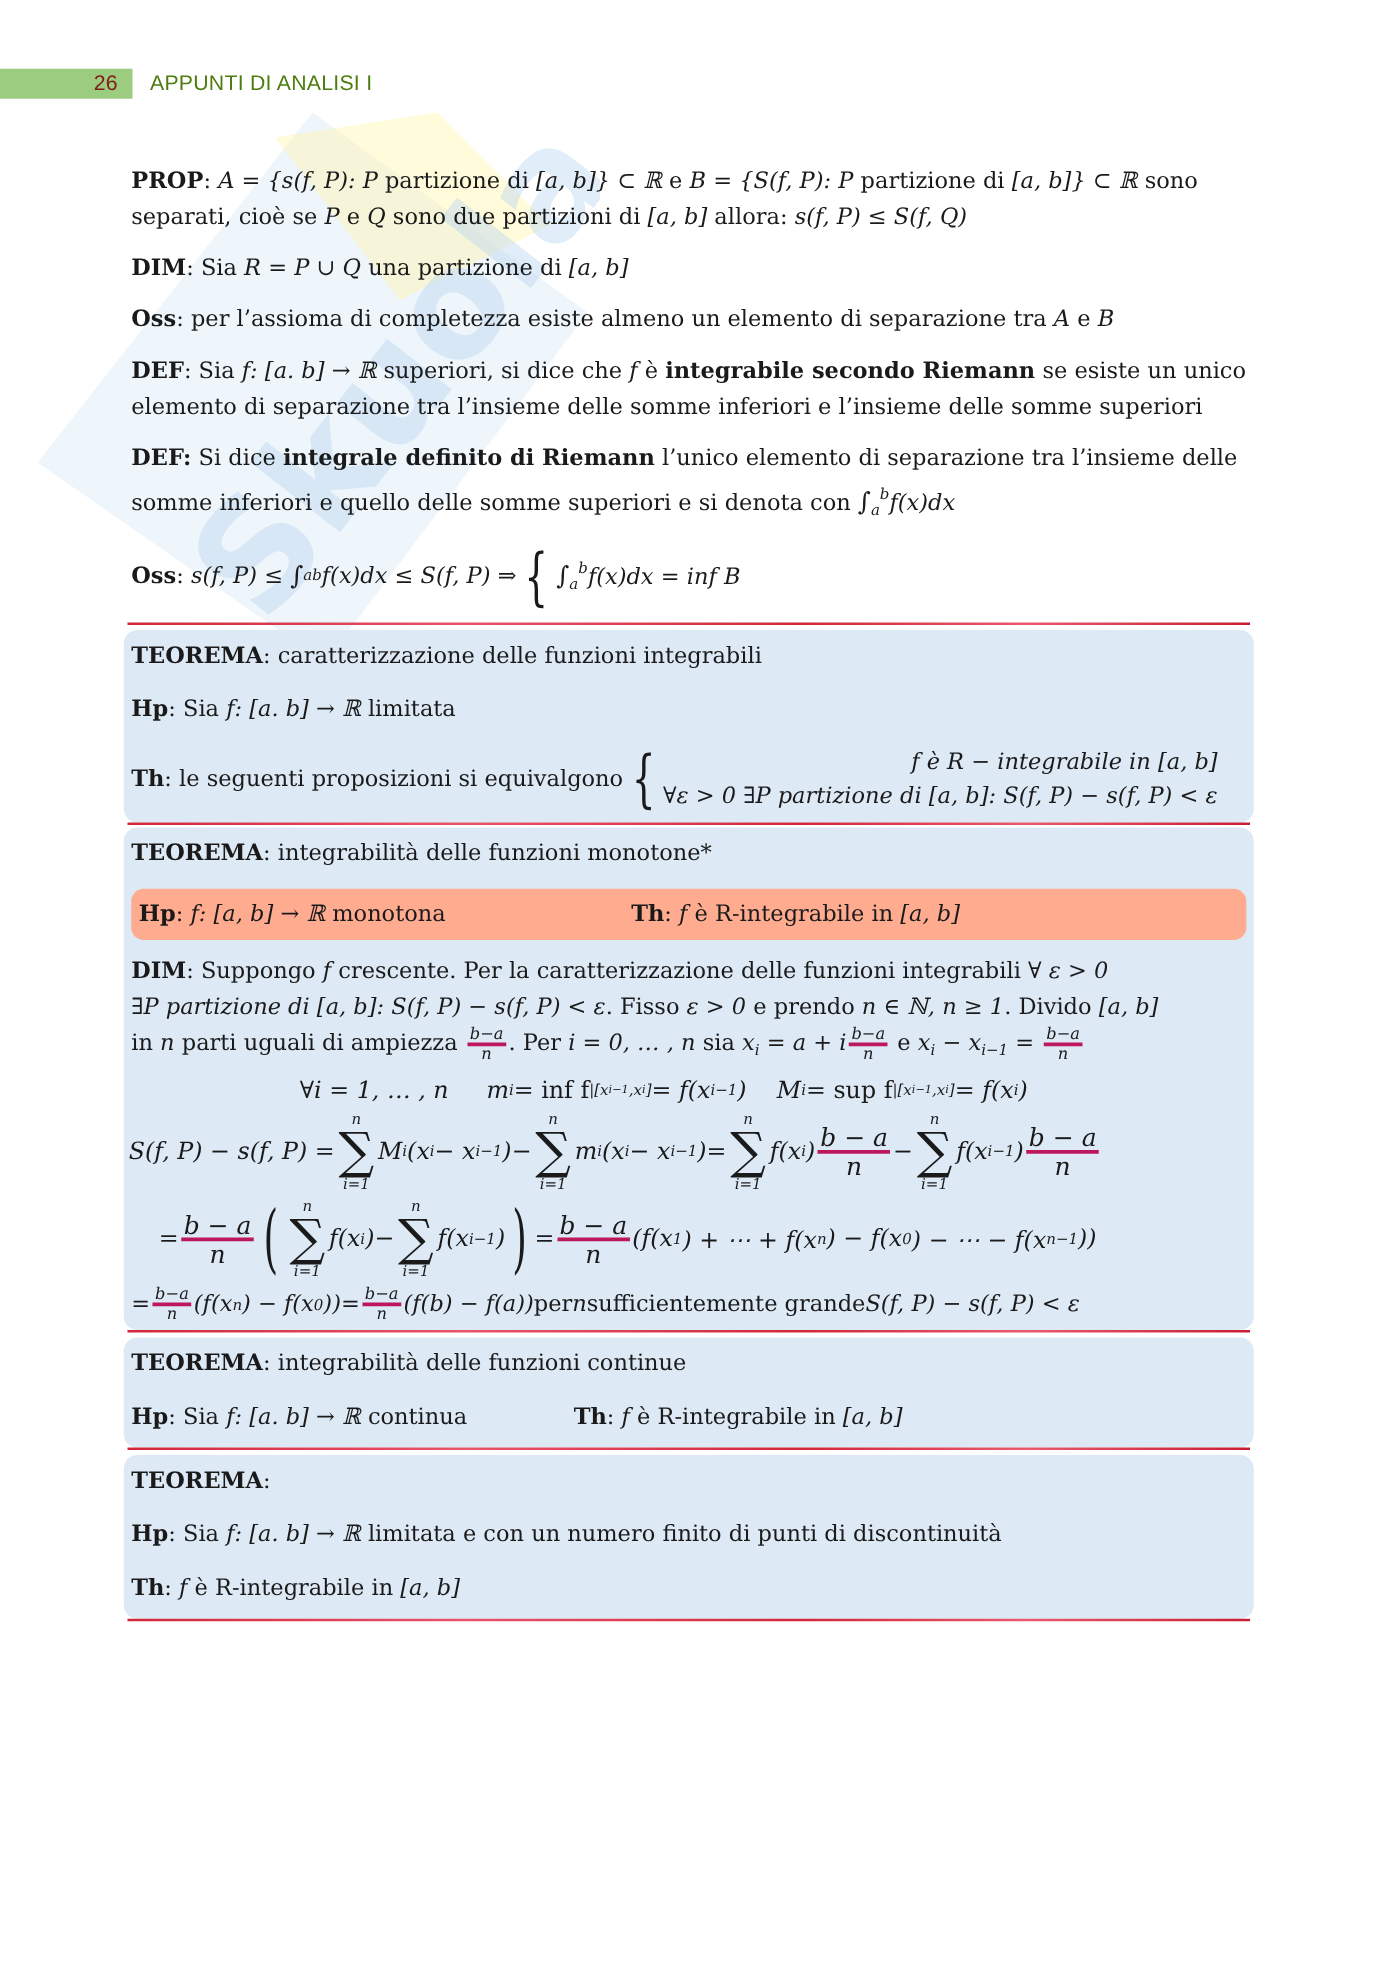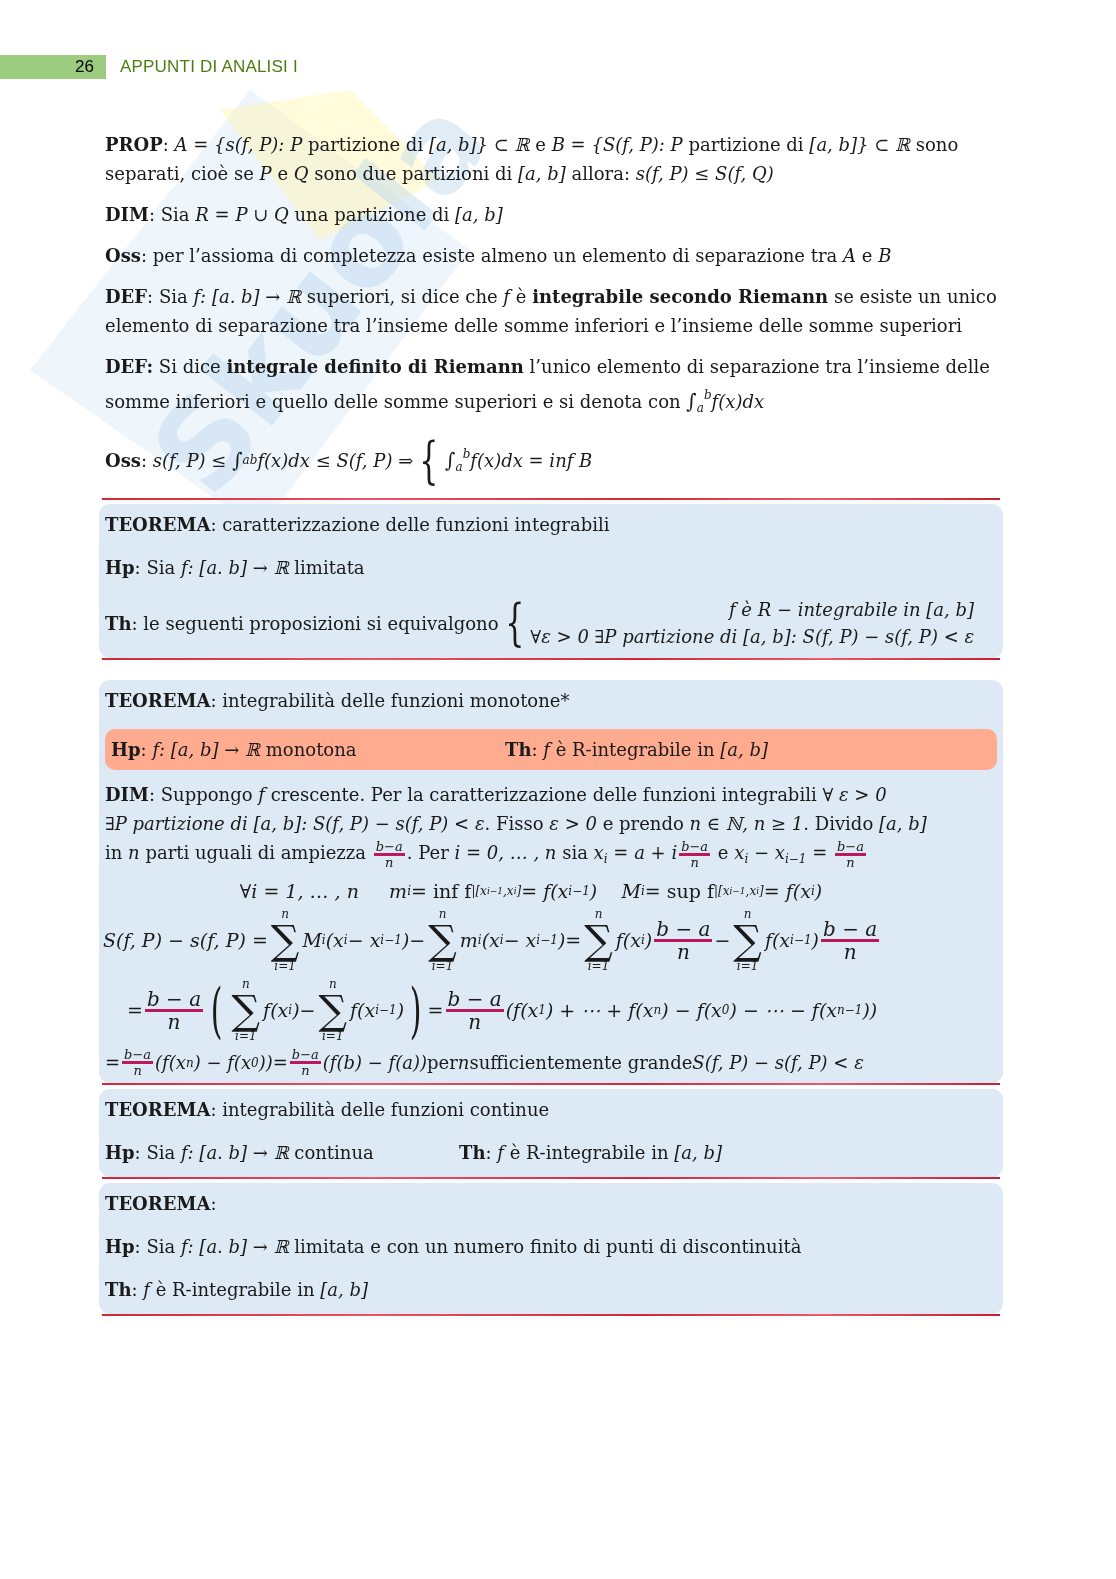--- a/index.html
+++ b/index.html
@@ -1,21 +1,21 @@
 <!DOCTYPE html>
 <html><head>
 <meta charset="utf-8">
 <style>
   html, body { margin:0; padding:0; }
   body { width:1116px; height:1579px; background:#ffffff; position:relative; overflow:hidden;
          font-family:"DejaVu Serif", serif; color:#1a1a1a; }
   .watermark { position:absolute; left:20px; top:70px; width:460px; height:470px; pointer-events:none; }
   .header { position:absolute; top:55px; left:0; height:24px; width:400px; }
   .page-num { position:absolute; left:0; top:0; width:106px; height:24px; background:#9ccc7f;
-              color:#000000; font-family:"Liberation Sans", sans-serif; font-size:17px;
+              color:#7f1d1d; font-family:"Liberation Sans", sans-serif; font-size:17px;
               text-align:right; box-sizing:border-box; padding-right:12px; line-height:24px; }
   .running-title { position:absolute; left:120px; top:0; line-height:24px; font-family:Liberation Sans, sans-serif;
                    font-size:17px; color:#4d7c0f; letter-spacing:0.2px; }
   .content { position:absolute; left:105px; top:130px; width:895px; }
   .para { font-size:18px; line-height:29px; margin:0 0 12px 0; position:relative; }
   .lbl { font-weight:bold; font-family:"DejaVu Serif", serif; }
   .m { font-family:"DejaVu Serif", serif; font-style:italic; }
   .mr { font-family:"DejaVu Serif", serif; font-style:normal; }
   .bt { font-weight:bold; }
   .center { text-align:center; }
@@ -103,21 +103,21 @@
         <span class="brace-lines" style="line-height:27px;align-items:flex-end;">
           <span class="m">f è R − integrabile in [a, b]</span>
           <span class="m">∀ε &gt; 0 ∃P partizione di [a, b]: S(f, P) − s(f, P) &lt; ε</span>
         </span>
       </span>
     </div>
   </div>
 
   <div class="sep"></div>
 
-  <div class="box" style="margin-top:20px;">
+  <div class="box" style="margin-top:2px;">
     <p class="para"><span class="lbl">TEOREMA</span><span>: integrabilità delle funzioni monotone*</span></p>
     <div class="hi">
       <span style="width:354px;"><span class="lbl">Hp</span><span>: </span><span class="m">f: [a, b] → ℝ</span><span> monotona</span></span>
       <span><span class="lbl">Th</span><span>: </span><span class="m">f</span><span> è R-integrabile in </span><span class="m">[a, b]</span></span>
     </div>
     <p class="para" style="margin-bottom:6px;">
       <span class="lbl">DIM</span><span>: Suppongo </span><span class="m">f</span><span> crescente. Per la caratterizzazione delle funzioni integrabili </span><span class="m">∀ ε &gt; 0</span><br>
       <span class="m">∃P partizione di [a, b]: S(f, P) − s(f, P) &lt; ε</span><span>. Fisso </span><span class="m">ε &gt; 0</span><span> e prendo </span><span class="m">n ∈ ℕ, n ≥ 1</span><span>. Divido </span><span class="m">[a, b]</span><br>
       <span>in </span><span class="m">n</span><span> parti uguali di ampiezza </span><span class="frac small m">
           <span class="num">b−a</span>

